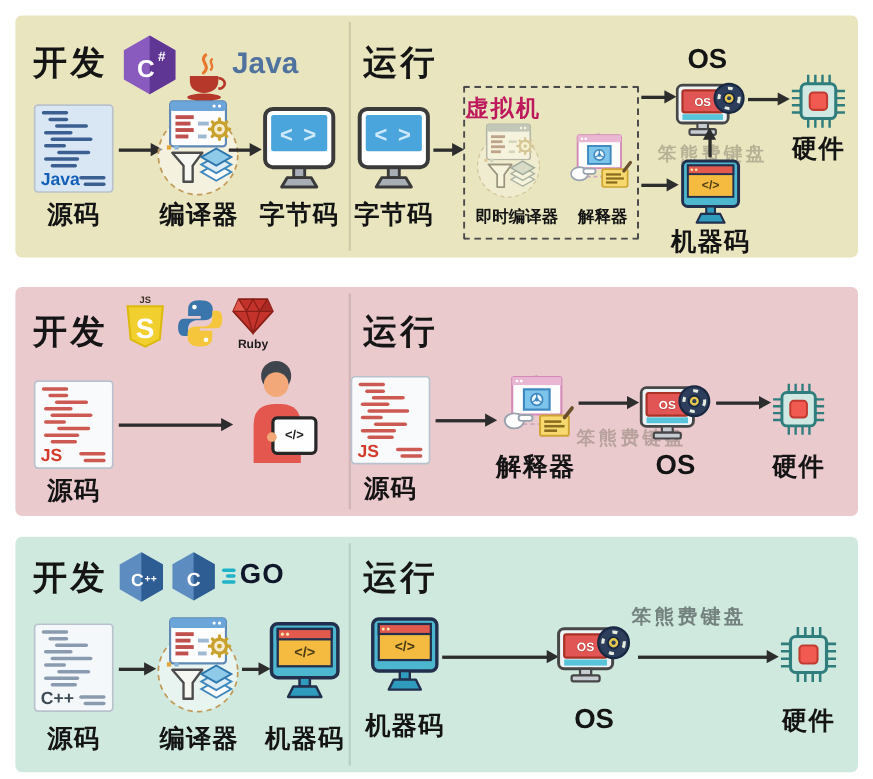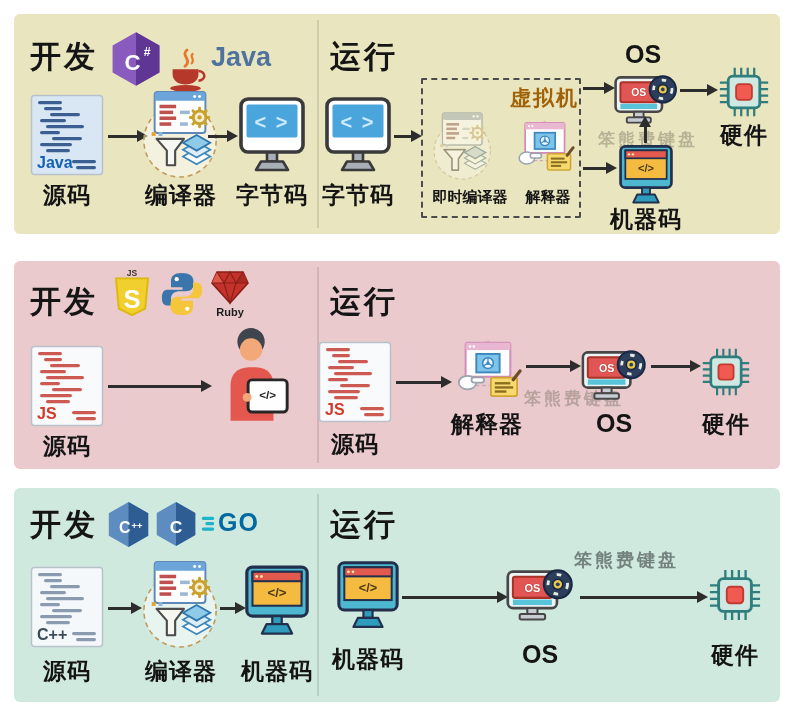--- a/index.html
+++ b/index.html
@@ -10,32 +10,32 @@
   .p2{background:#eacacd}
   .p3{background:#cfe9de}
   .divider{position:absolute;left:303px;top:6px;bottom:6px;width:2px;background:rgba(60,60,40,.14)}
   .heading{position:absolute;font-size:31px;font-weight:800;color:#151515;letter-spacing:3px;white-space:nowrap}
   .lbl{position:absolute;font-size:23px;font-weight:700;color:#141414;text-align:center;letter-spacing:1px;white-space:nowrap}
   .lbl-sm{position:absolute;font-size:15px;font-weight:700;color:#141414;text-align:center;white-space:nowrap}
   .os-lbl{position:absolute;font-size:25px;font-weight:700;color:#141414;text-align:center}
   .icon{position:absolute}
   .faded{opacity:.55;filter:sepia(.5) saturate(.7)}
   .vmbox{position:absolute;border:2px dashed #4c4c4c;border-radius:2px;box-sizing:border-box}
-  .vm-title{position:absolute;left:0;right:0;top:4px;text-align:right;font-size:21px;font-weight:800;color:#a16207;letter-spacing:2px}
+  .vm-title{position:absolute;left:0;right:0;top:4px;text-align:left;font-size:21px;font-weight:800;color:#be185d;letter-spacing:2px}
   .wm{position:absolute;font-size:17px;font-weight:700;color:#6e6758;letter-spacing:3px;opacity:.4;white-space:nowrap}
   .wm-dark{color:#55605e;opacity:.75;font-size:18px}
   .arr{position:absolute;border-top:3px solid #2d2d2d}
   .arr::after{content:"";position:absolute;right:-4px;top:-8px;width:0;height:0;
     border-top:6.5px solid transparent;border-bottom:6.5px solid transparent;border-left:11px solid #2d2d2d}
   .arrv{position:absolute;border-left:3px solid #2d2d2d}
   .arrv::after{content:"";position:absolute;top:-9px;left:-8px;width:0;height:0;
     border-left:6.5px solid transparent;border-right:6.5px solid transparent;border-bottom:11px solid #2d2d2d}
   .java-text{position:absolute;font-size:27px;font-weight:700;color:#4f729e}
   .go-logo{position:absolute;display:flex;align-items:center;gap:2px}
-  .go-text{font-size:25px;font-weight:800;color:#0369a1;letter-spacing:1px}
+  .go-text{font-size:25px;font-weight:800;color:#0f172a;letter-spacing:1px}
   
   .hex-letter{fill:#fff;font-weight:800;text-anchor:middle}
   .t20{font-size:20px}.t19{font-size:19px}.t17{font-size:17px}.t11{font-size:11px}.t10{font-size:10px}
   .doc-label{font-weight:800;font-size:16px}
   .doc-java .doc-label{fill:#1460b8}
   .doc-js .doc-label{fill:#d43a2a}
   .doc-cpp .doc-label{fill:#3d4b57}
   .doc-java{--doc-bg:#d9e7f4;--doc-line:#3c5f92}
   .doc-js{--doc-bg:#f8fafc;--doc-line:#cd5a52}
   .doc-cpp{--doc-bg:#f4f8fb;--doc-line:#8a9bb0}

